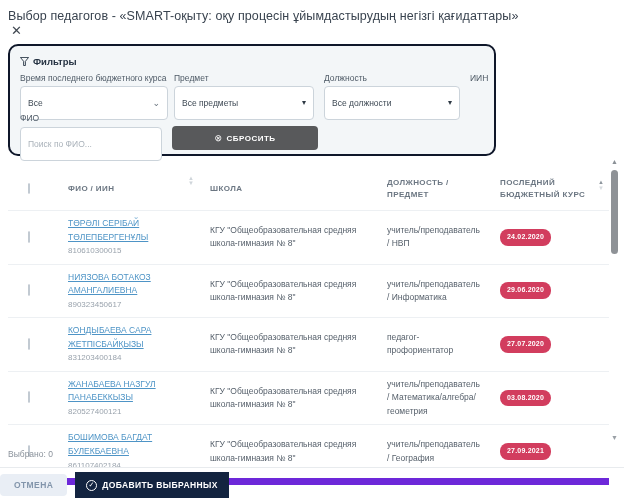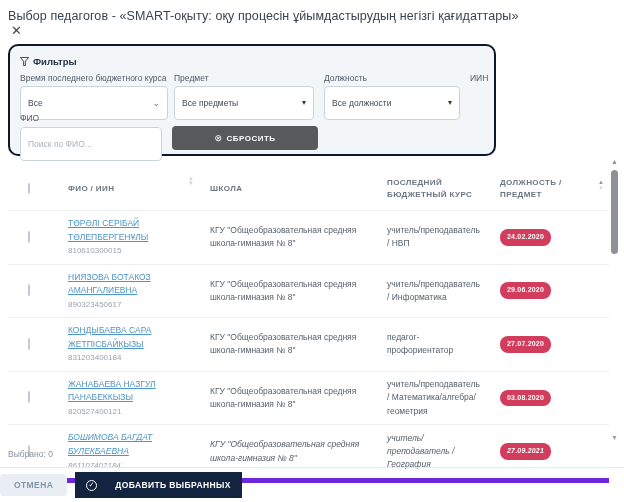--- a/index.html
+++ b/index.html
@@ -24,39 +24,39 @@
   .f-input input { border:none; outline:none; width:100%; font-size:8.5px; font-family:"Liberation Sans",sans-serif; color:#3e4954; background:transparent; }
   .f-input input::placeholder { color:#aab2ba; }
   .reset-btn { position:absolute; left:162px; top:80px; width:146px; height:24px; background:#58595b; color:#fff; border:none; border-radius:4px; font-size:8px; font-weight:bold; letter-spacing:.5px; display:flex; align-items:center; justify-content:center; gap:4px; cursor:pointer; font-family:"Liberation Sans",sans-serif; }
   .reset-ic { font-size:9px; font-weight:normal; }
   
   .ptable { position:absolute; left:8px; top:168px; width:601px; }
   .trow { display:grid; grid-template-columns:52px 142px 177px 113px 1fr; align-items:center; }
   .thead { height:42px; }
   .th { font-size:8px; font-weight:bold; color:#6b7682; letter-spacing:.4px; padding:0 8px; line-height:1.5; }
   .tbody .trow { min-height:47px; border-top:1px solid #edf0f3; }
-  .tbody .trow:last-child { border-bottom:5px solid #6d28d9;font-style:italic; }
+  .tbody .trow:last-child { border-bottom:7px solid #6d28d9; }
   .cb { width:13px; height:13px; border:1px solid #c2cad2; border-radius:3px; background:#fff; margin-left:12px; cursor:pointer; }
   .cell { padding:6px 8px; font-size:8.5px; color:#555f6a; line-height:1.55; overflow-wrap:anywhere; }
   .name-cell a { color:#4e94c6; text-decoration:underline; font-size:8.5px; line-height:1.6; display:inline-block; cursor:pointer; }
   .iin { font-size:8px; color:#9aa3ad; margin-top:1px; }
   .badge { display:inline-block; background:#d23d5e; color:#fff; font-size:7px; font-weight:bold; padding:3px 7px; border-radius:8px; letter-spacing:.2px; white-space:nowrap; }
   .sort-faint { position:absolute; left:188px; top:176px; display:flex; flex-direction:column; line-height:5px; font-size:6px; color:#cfd5da; }
   .sort-last { position:absolute; left:598px; top:180px; display:flex; flex-direction:column; line-height:5.5px; font-size:6px; color:#8d959d; }
   .sort-last .dn { color:#d6dbdf; }
   
   .sb-up { position:absolute; left:611px; top:158px; font-size:7px; color:#8a9096; }
   .sb-thumb { position:absolute; left:611px; top:170px; width:7px; height:84px; background:#8e9296; border-radius:3.5px; cursor:pointer; }
   .sb-down { position:absolute; left:611px; top:434px; font-size:7px; color:#9aa0a6; }
   
   .selected-count { position:absolute; left:8px; top:449px; font-size:8.5px; color:#8a929b; }
   .footer-sep { position:absolute; left:0; right:0; top:467px; border-top:1px solid #e8ebee; }
   .footer { position:absolute; left:0; right:7px; top:468px; height:34px; display:flex; align-items:center; justify-content:flex-start; gap:8px; }
   .cancel-btn { height:22px; padding:0 14px; background:#e9eef5; color:#8295ab; border:none; border-radius:4px; font-size:8.5px; font-weight:bold; letter-spacing:.4px; cursor:pointer; font-family:"Liberation Sans",sans-serif; }
-  .add-btn { height:26px; padding:12px 11px; background:#132440; color:#fff; border:none; border-radius:0; font-size:8.5px; font-weight:bold; letter-spacing:.4px; display:flex; align-items:center; gap:18px; cursor:pointer; font-family:"Liberation Sans",sans-serif; }
+  .add-btn { height:26px; padding:12px 11px; background:#132440; color:#fff; border:none; border-radius:0; font-size:8.5px; font-weight:bold; letter-spacing:.4px; display:flex; align-items:center; gap:5px; cursor:pointer; font-family:"Liberation Sans",sans-serif; }
   .add-check { width:11px; height:11px; border:1px solid #fff; border-radius:50%; display:flex; align-items:center; justify-content:center; font-size:7px; font-weight:normal; }
 </style>
 </head>
 <body>
 
 <div class="modal-header">
   <div class="modal-title">Выбор педагогов - «SMART-оқыту: оқу процесін ұйымдастырудың негізгі қағидаттары»</div>
   <div class="close-btn">✕</div>
 </div>
 
@@ -97,22 +97,22 @@
     <span class="reset-ic">⊗</span>
     <span>СБРОСИТЬ</span>
   </button>
 </div>
 
 <div class="ptable">
   <div class="trow thead">
     <div class="th"><span class="cb"></span></div>
     <div class="th">ФИО / ИИН</div>
     <div class="th">ШКОЛА</div>
+    <div class="th">ДОЛЖНОСТЬ / ПРЕДМЕТ</div>
     <div class="th">ПОСЛЕДНИЙ БЮДЖЕТНЫЙ КУРС</div>
-    <div class="th">ДОЛЖНОСТЬ / ПРЕДМЕТ</div>
   </div>
   <div class="tbody">
   <div class="trow">
     <div class="cell"><span class="cb"></span></div>
     <div class="cell name-cell">
       <a>ТӨРӘЛІ СЕРІБАЙ ТӨЛЕПБЕРГЕНҰЛЫ</a>
       <div class="iin">810610300015</div>
     </div>
     <div class="cell">КГУ "Общеобразовательная средняя школа-гимназия № 8"</div>
     <div class="cell">учитель/преподаватель / НВП</div>

